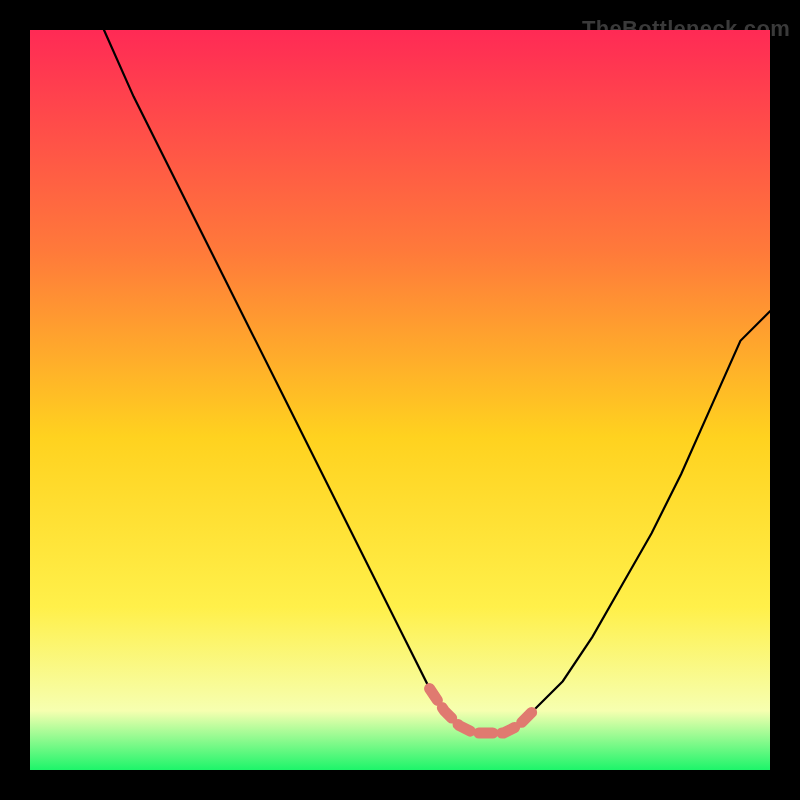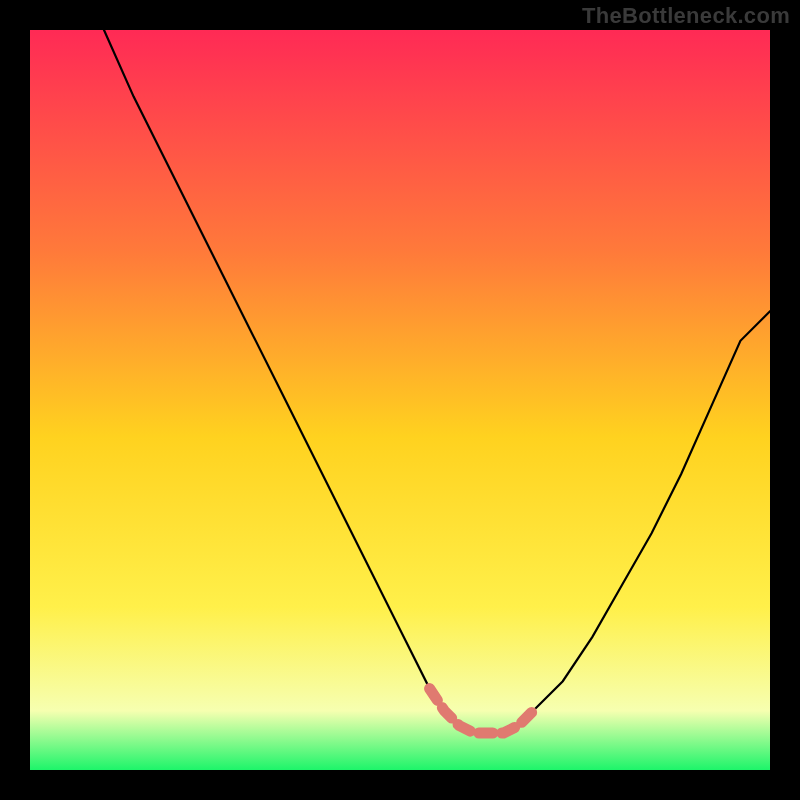--- a/index.html
+++ b/index.html
@@ -12,21 +12,21 @@
     font-family: Arial, Helvetica, sans-serif;
   }
   .frame {
     position: relative;
     width: 800px;
     height: 800px;
     background: #000;
   }
   .watermark {
     position: absolute;
-    top: 3px;
+    top: 16px;
     right: 10px;
     color: #3a3a3a;
     font-size: 22px;
     font-weight: 600;
     letter-spacing: 0.3px;
     user-select: none;
   }
   .plot-area {
     position: absolute;
     left: 30px;

